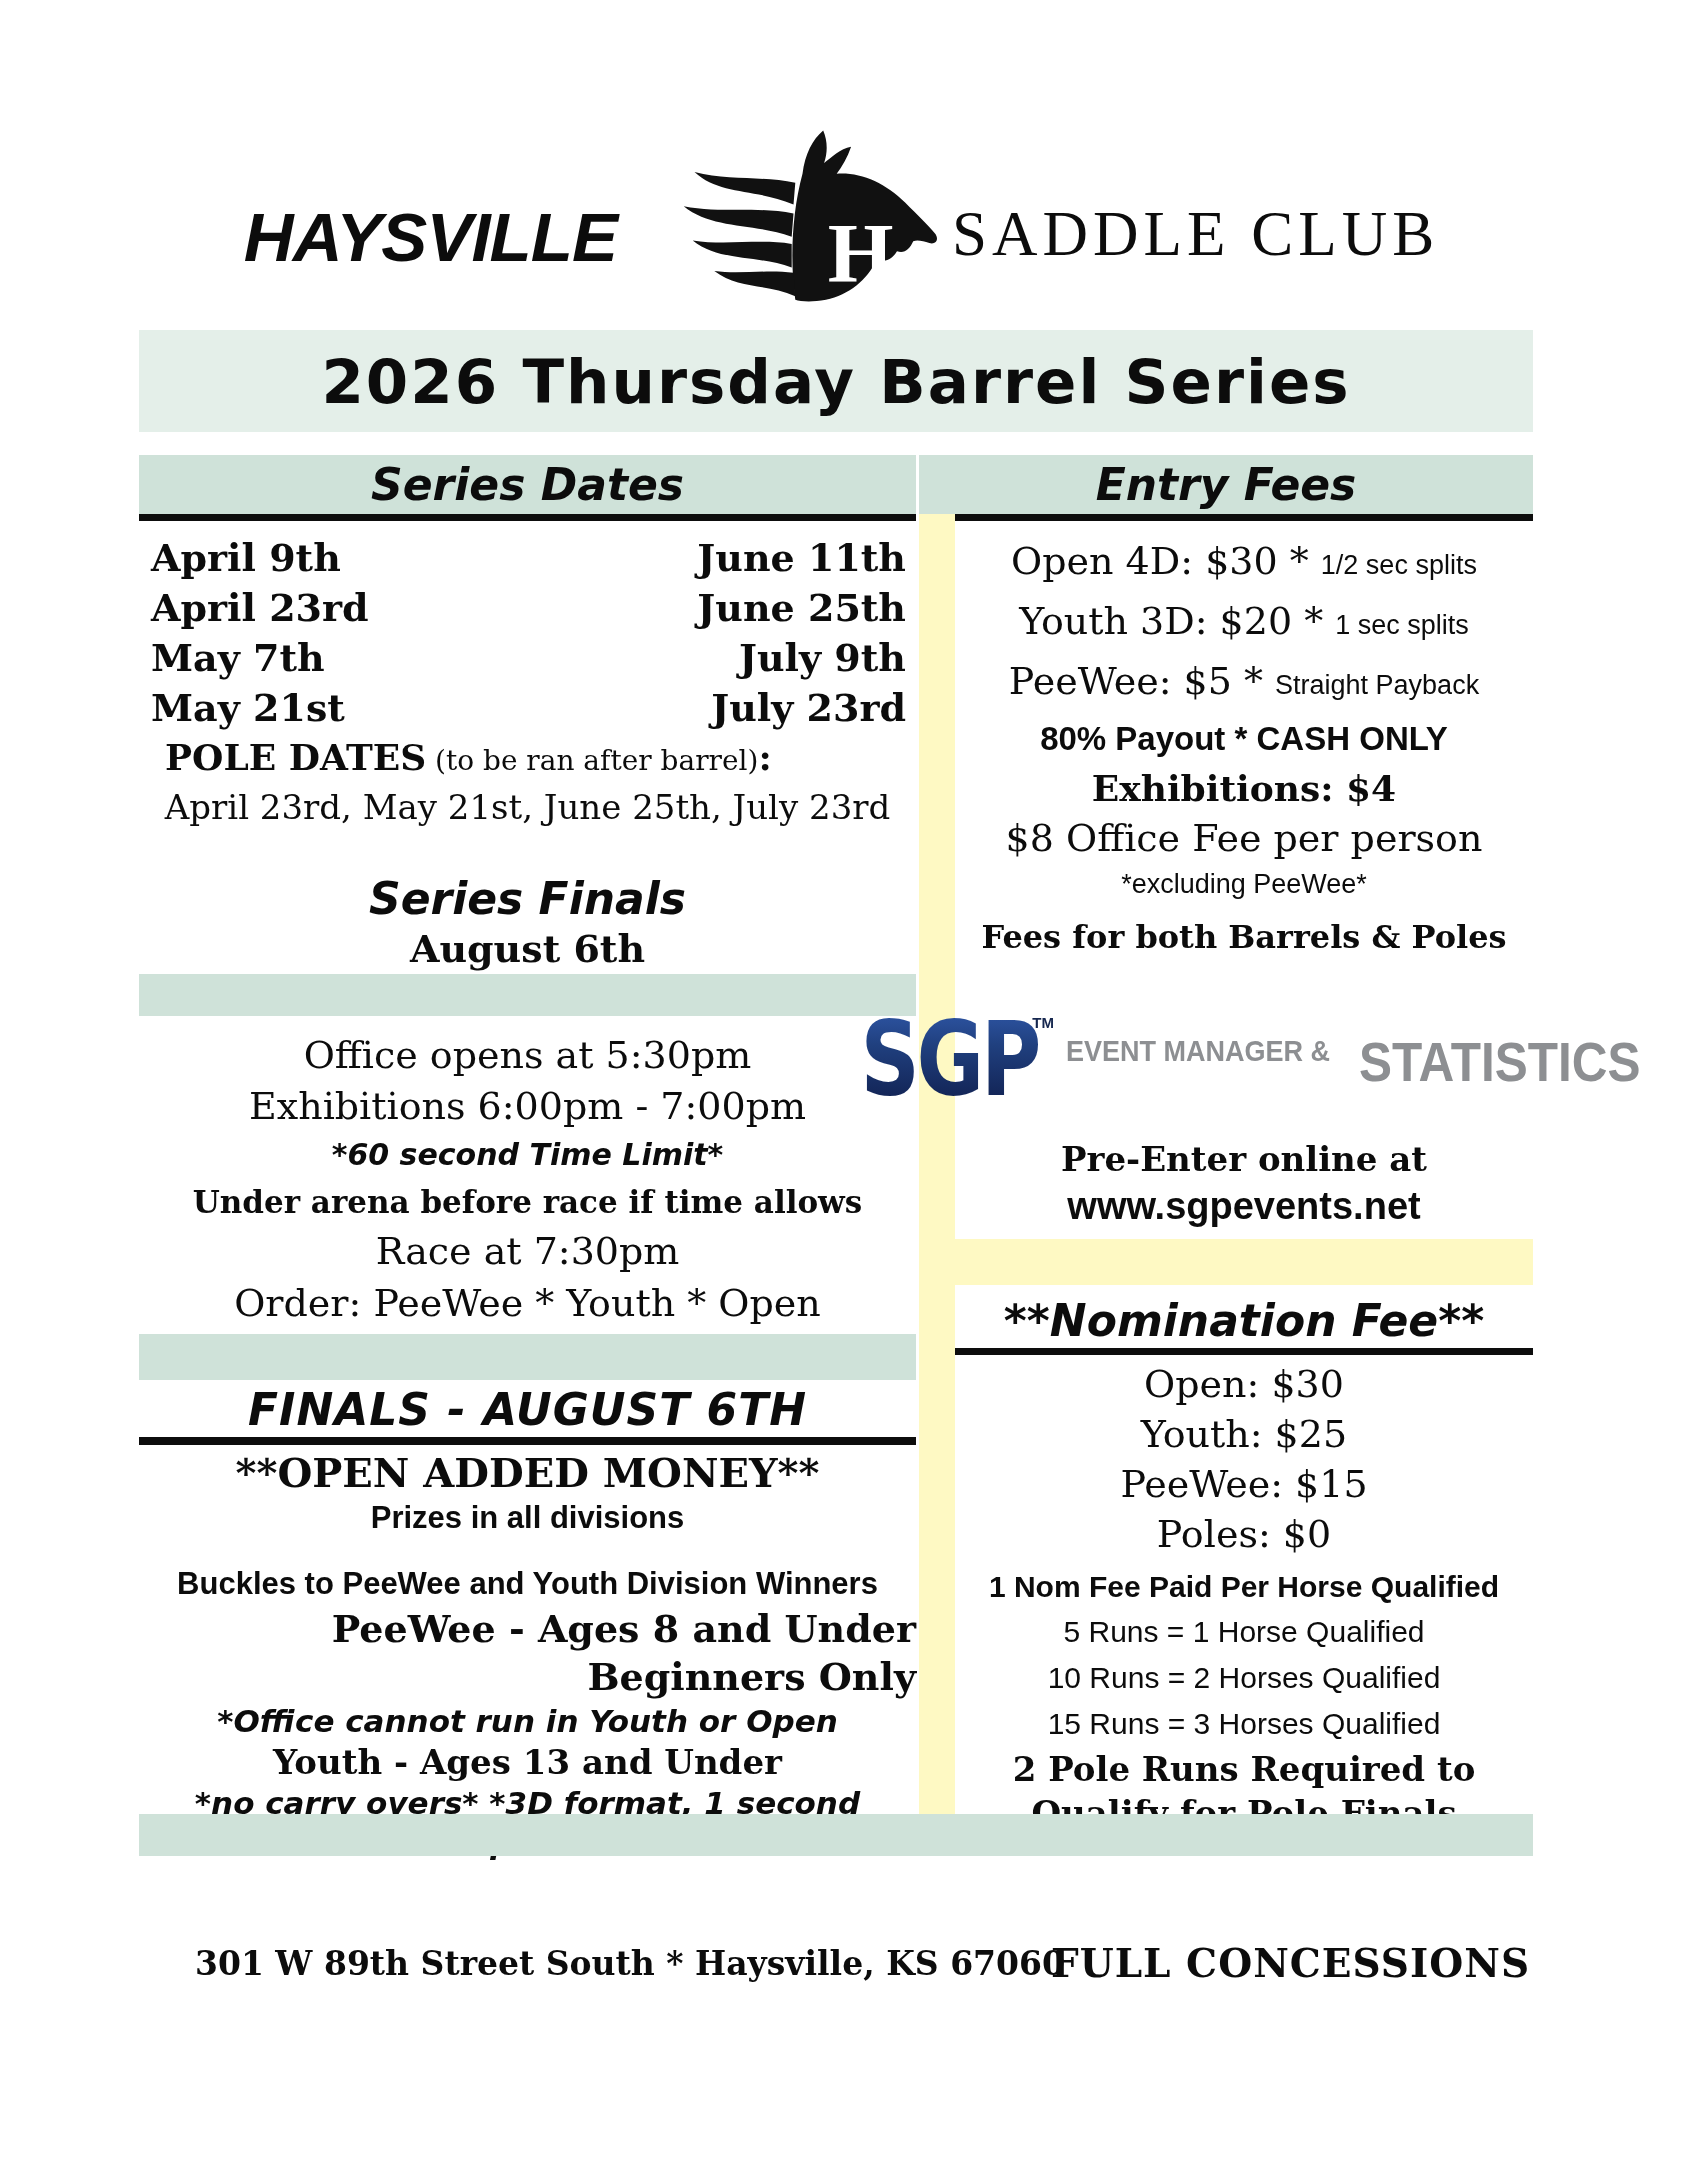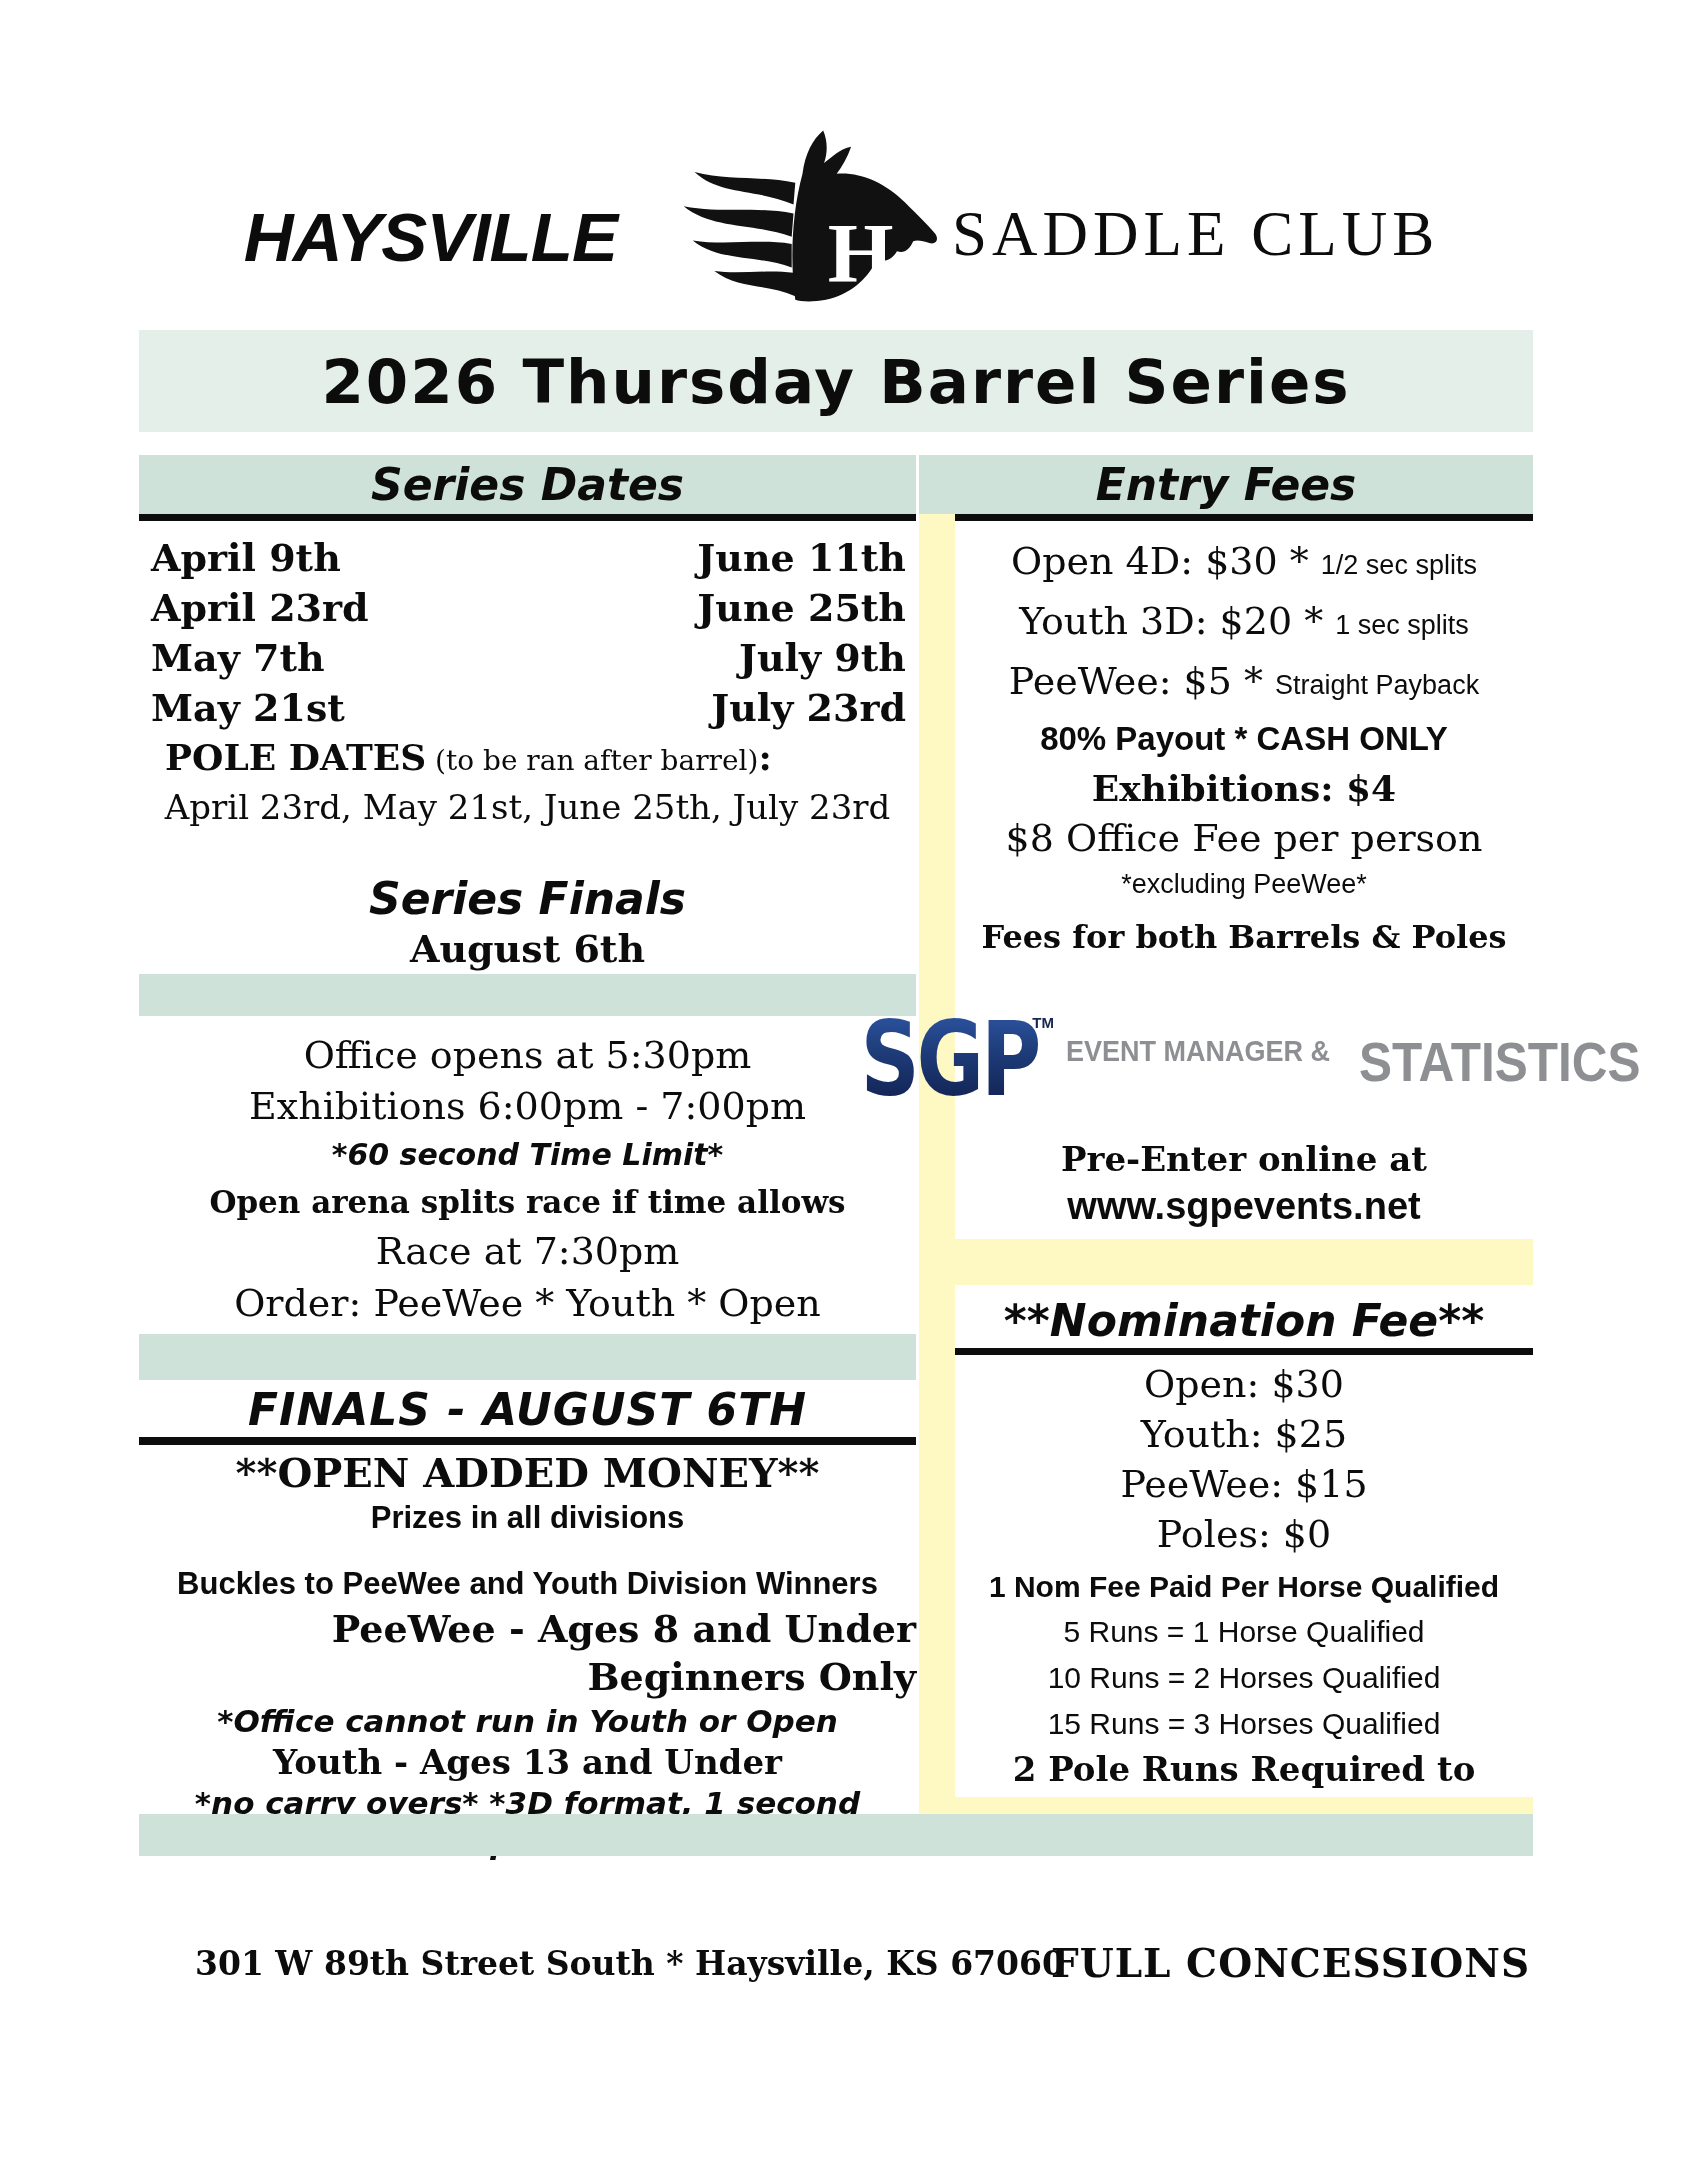--- a/index.html
+++ b/index.html
@@ -150,21 +150,21 @@
     <div class="pole-values">April 23rd, May 21st, June 25th, July 23rd</div>
 
     <div class="sf-head itb">Series Finals</div>
     <div class="sf-date">August 6th</div>
 
     <div class="divider" style="background:#cfe2d9;margin-top:2px;"></div>
 
     <div class="l-line1">Office opens at 5:30pm</div>
     <div class="l-line2">Exhibitions 6:00pm - 7:00pm</div>
     <div class="l-tl itb">*60 second Time Limit*</div>
-    <div class="l-oa">Open arena splits race if time allows</div>
+    <div class="l-oa">Under arena before race if time allows</div>
     <div class="l-race">Race at 7:30pm</div>
     <div class="l-order">Order: PeeWee * Youth * Open</div>
 
     <div class="divider" style="background:#cfe2d9;margin-top:4px;height:46px;"></div>
 
     <div class="finals-head itb">FINALS - AUGUST 6TH</div>
     <div class="black-rule"></div>
     <div class="f-money">**OPEN ADDED MONEY**</div>
     <div class="f-prizes sansb">Prizes in all divisions</div>
     <div class="f-buckles sansb">Buckles to PeeWee and Youth Division Winners</div>
@@ -218,20 +218,21 @@
         <div class="nom-fee">Open: $30</div>
         <div class="nom-fee">Youth: $25</div>
         <div class="nom-fee">PeeWee: $15</div>
         <div class="nom-fee">Poles: $0</div>
       </div>
       <div class="nom-note sansb">1 Nom Fee Paid Per Horse Qualified</div>
       <div class="nom-run">5 Runs = 1 Horse Qualified</div>
       <div class="nom-run">10 Runs = 2 Horses Qualified</div>
       <div class="nom-run">15 Runs = 3 Horses Qualified</div>
       <div class="nom-polereq">2 Pole Runs Required to</div>
+      <div class="nom-polereq">Qualify for Pole Finals</div>
     </div>
   </div>
 
   <div class="bottom-band" style="background:#cfe2d9;"></div>
 
   <div class="footer-address">301 W 89th Street South * Haysville, KS 67060</div>
   <div class="footer-concessions">FULL CONCESSIONS</div>
 
 </div>
 

